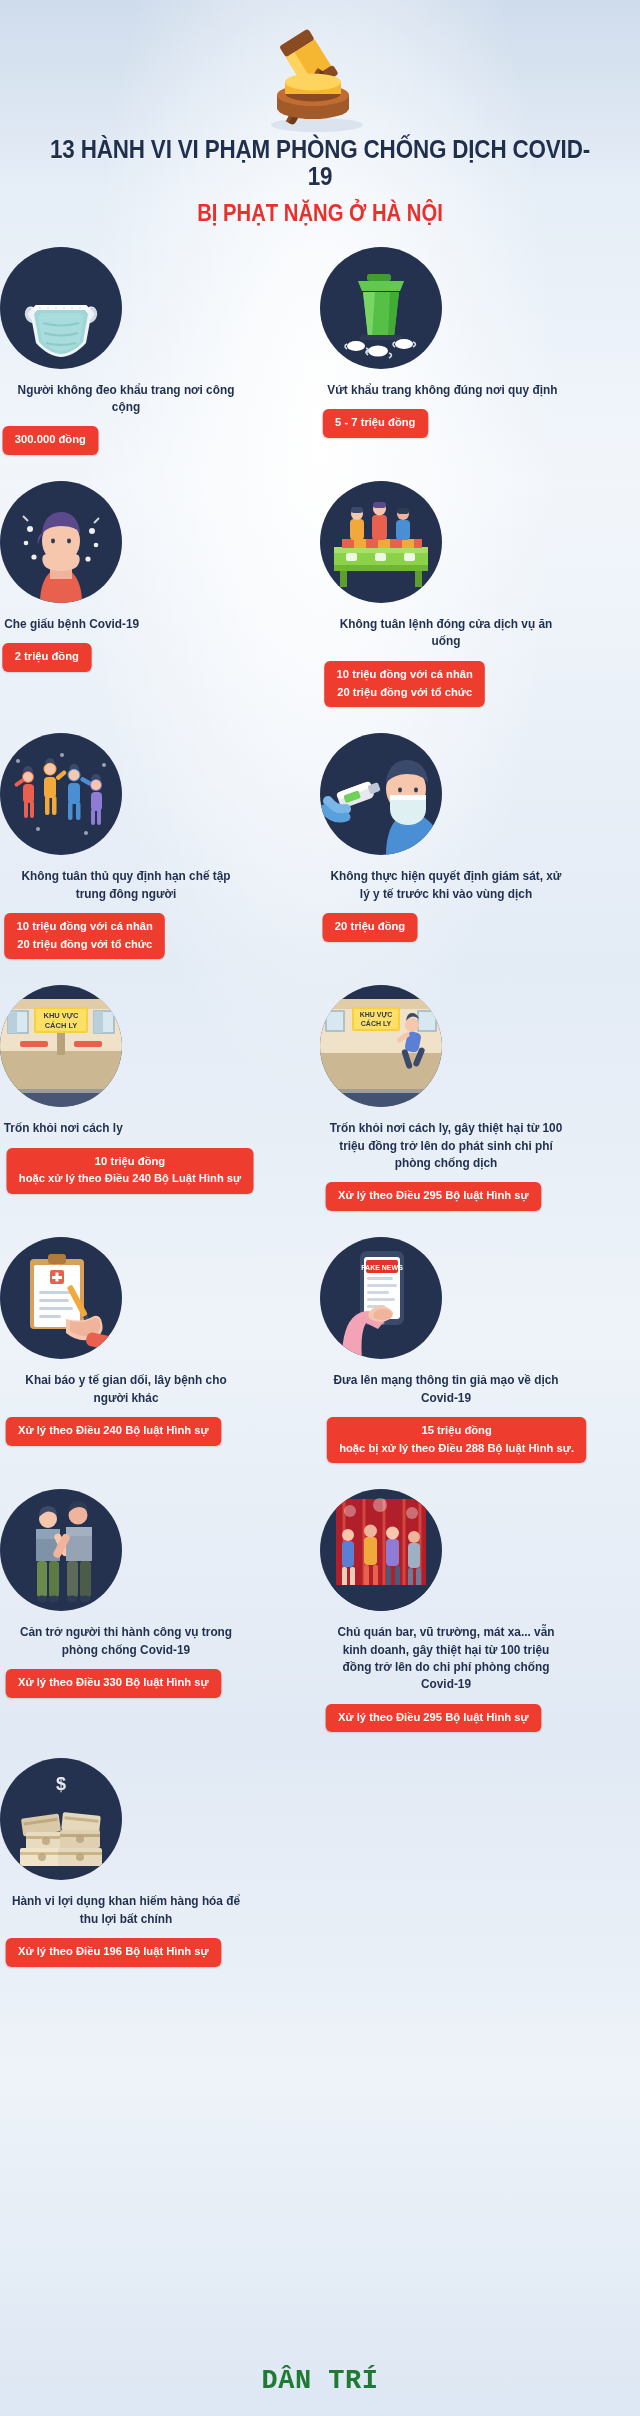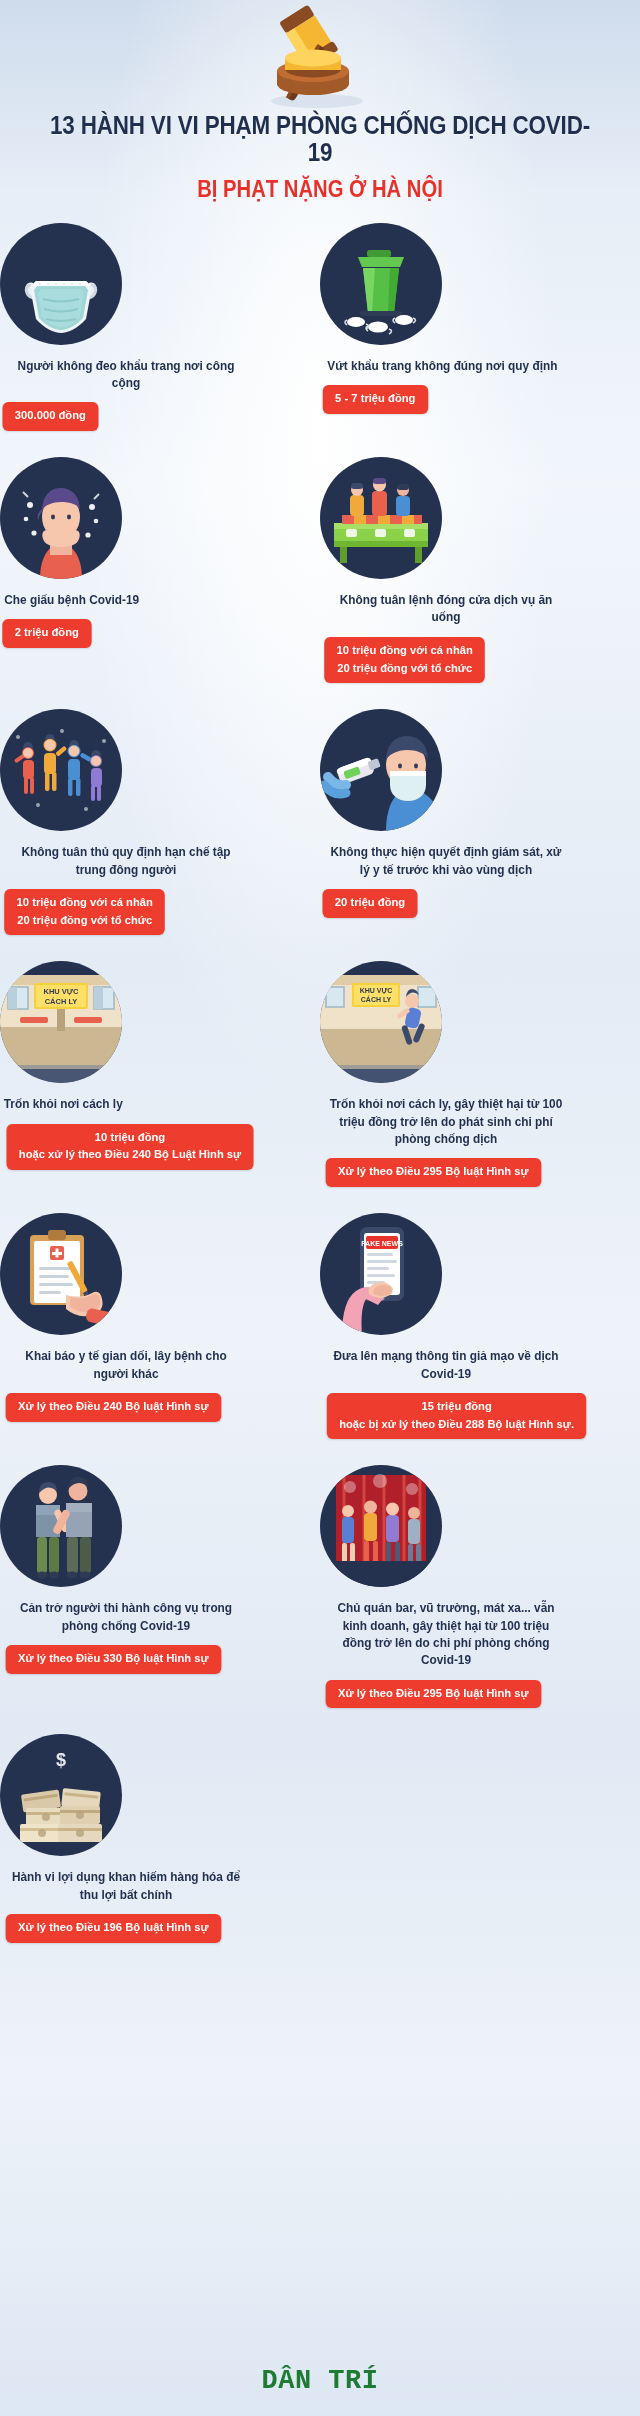--- a/index.html
+++ b/index.html
@@ -10,21 +10,21 @@
     overflow:hidden;
   }
   #page{
     position:relative;
     width:640px; height:2416px;
     background:
       radial-gradient(ellipse 60% 45% at 50% 18%, #ffffff 0%, rgba(255,255,255,0) 62%),
       linear-gradient(180deg,#cfdcec 0%,#e6eef7 8%,#f2f6fb 20%,#e3ebf5 40%,#eef3f9 55%,#e1e9f4 72%,#eef3f9 86%,#dde7f3 100%);
   }
   
-  .header{position:relative;padding-top:0;text-align:center;}
+  .header{position:relative;padding-top:24px;text-align:center;}
   .gavel-wrap{height:112px;display:flex;align-items:center;justify-content:center;}
   .title{
     font-family:"Liberation Sans Narrow","Liberation Sans",sans-serif;
     font-weight:bold;
     font-size:25.5px;
     letter-spacing:-.2px;
     color:#1f2f4d;
     transform:scaleX(.88);
     margin:0;
     line-height:1.05;

